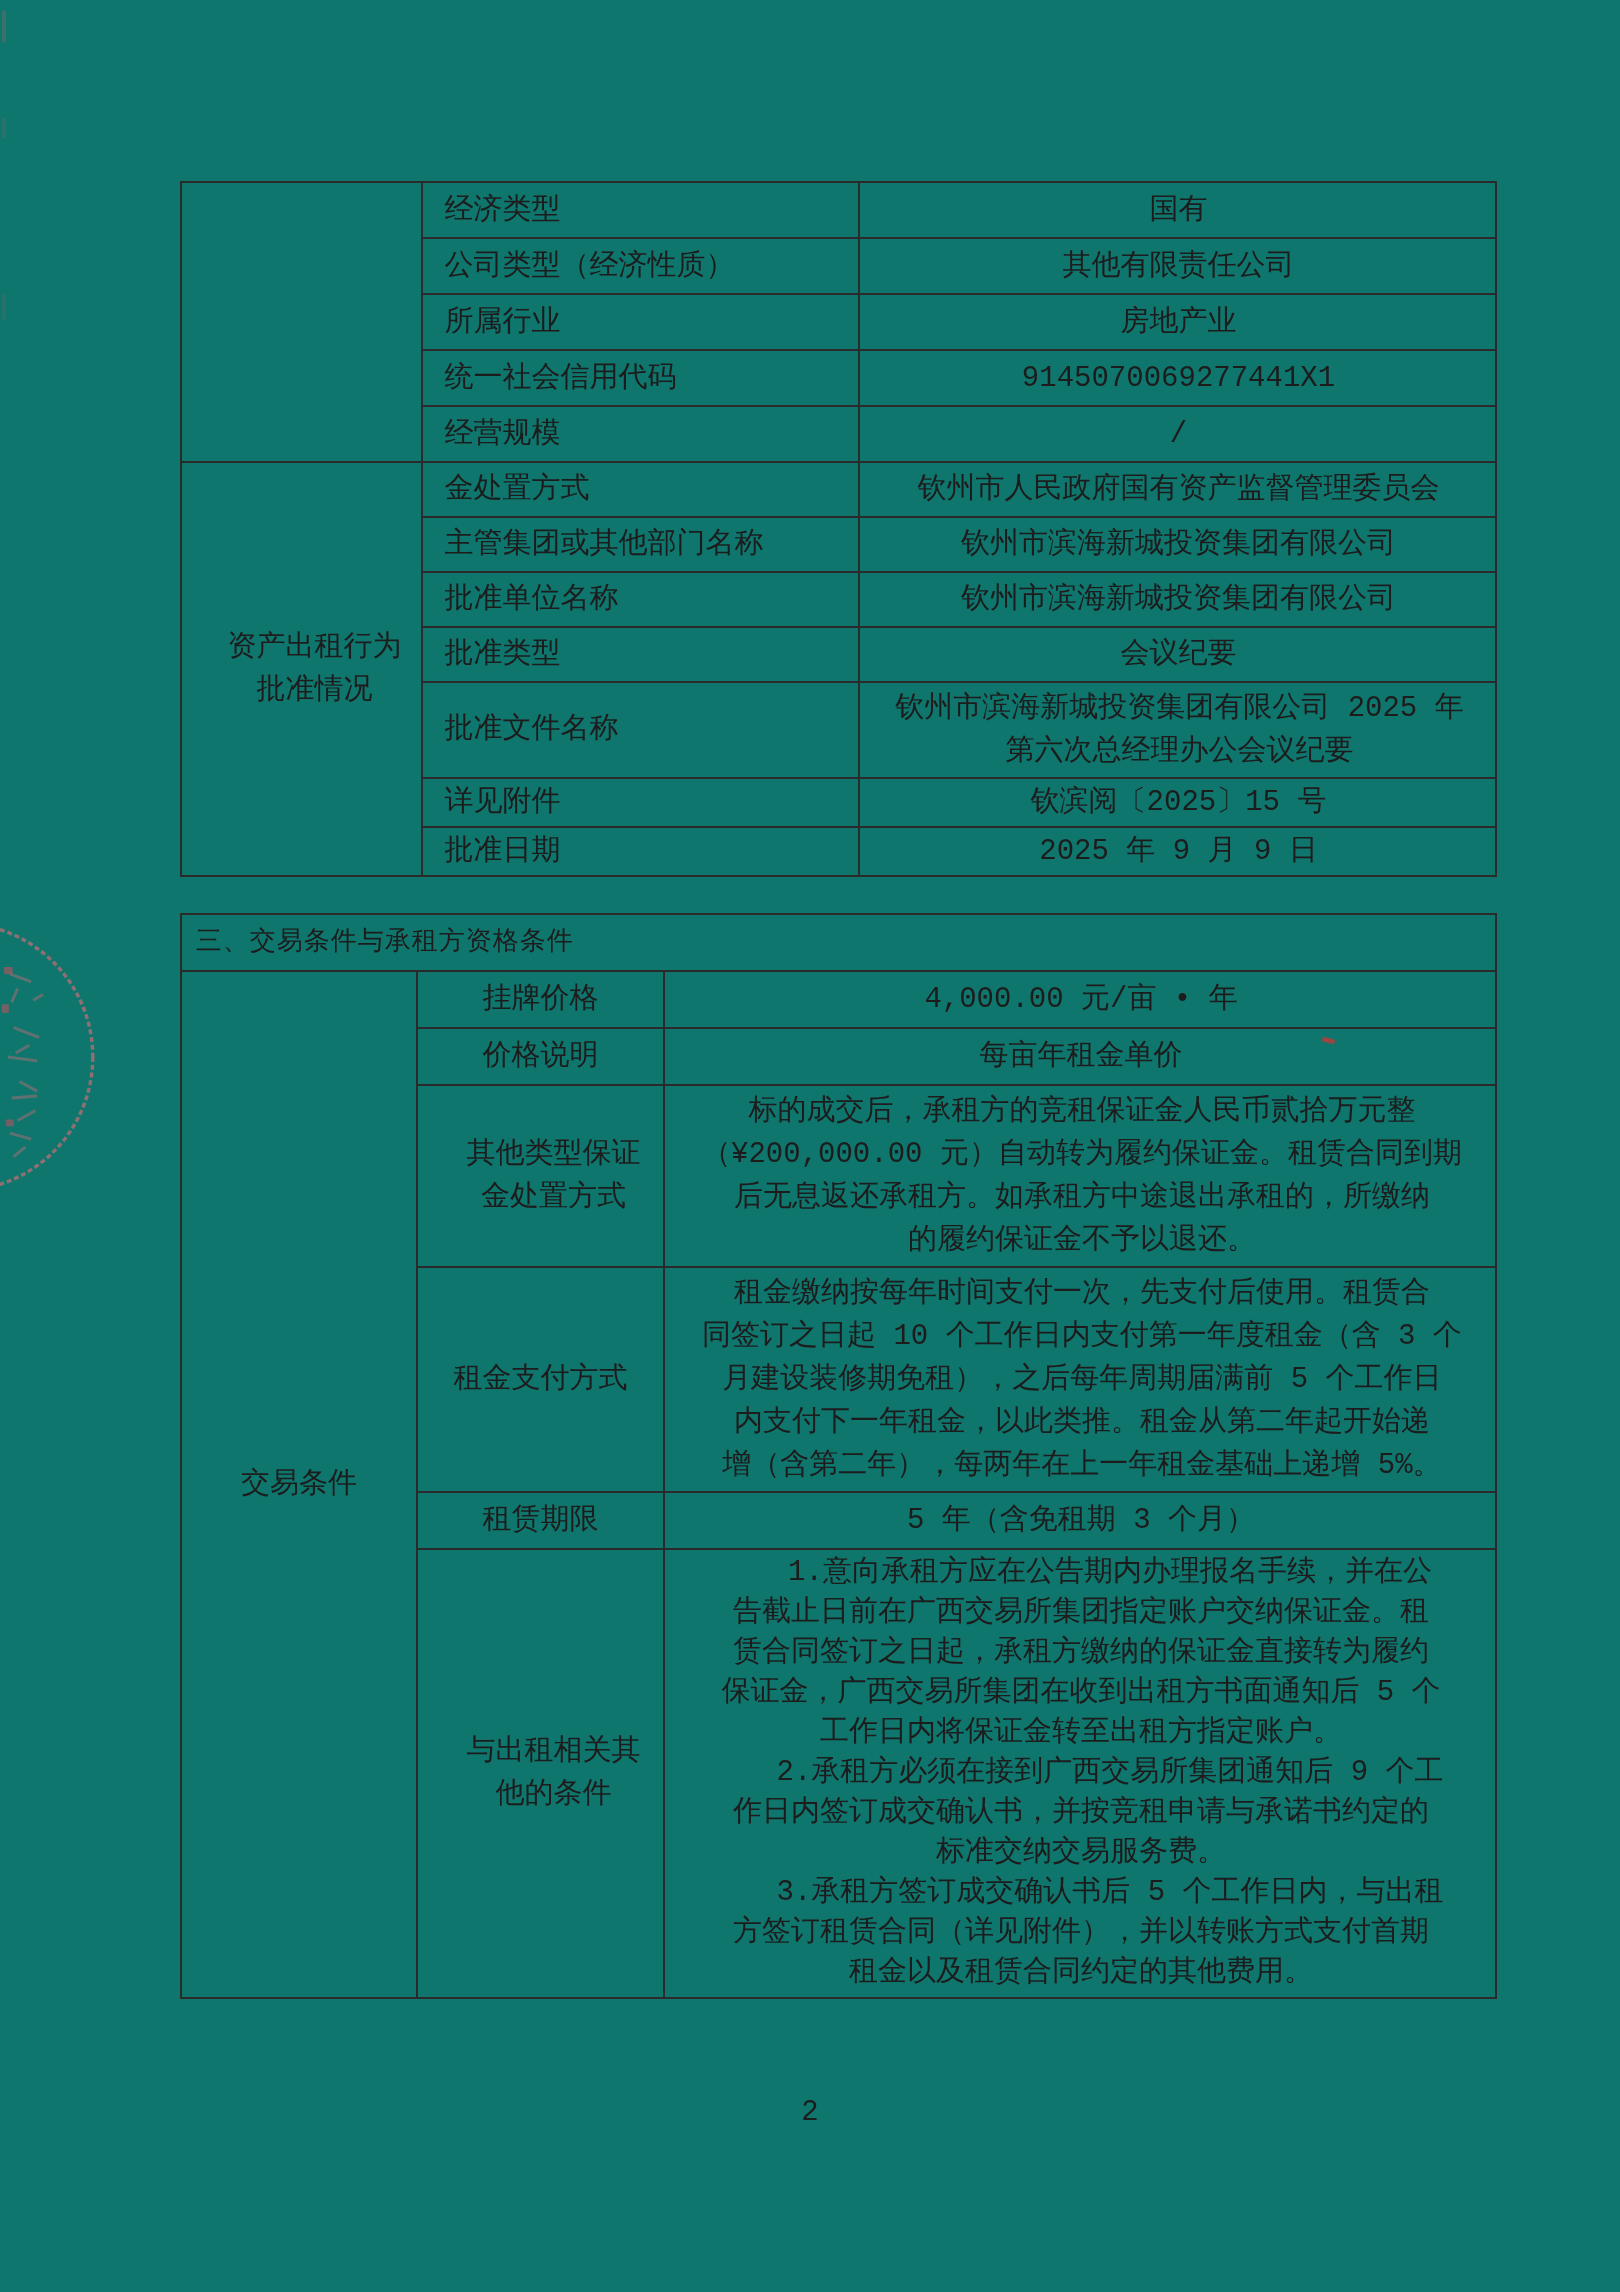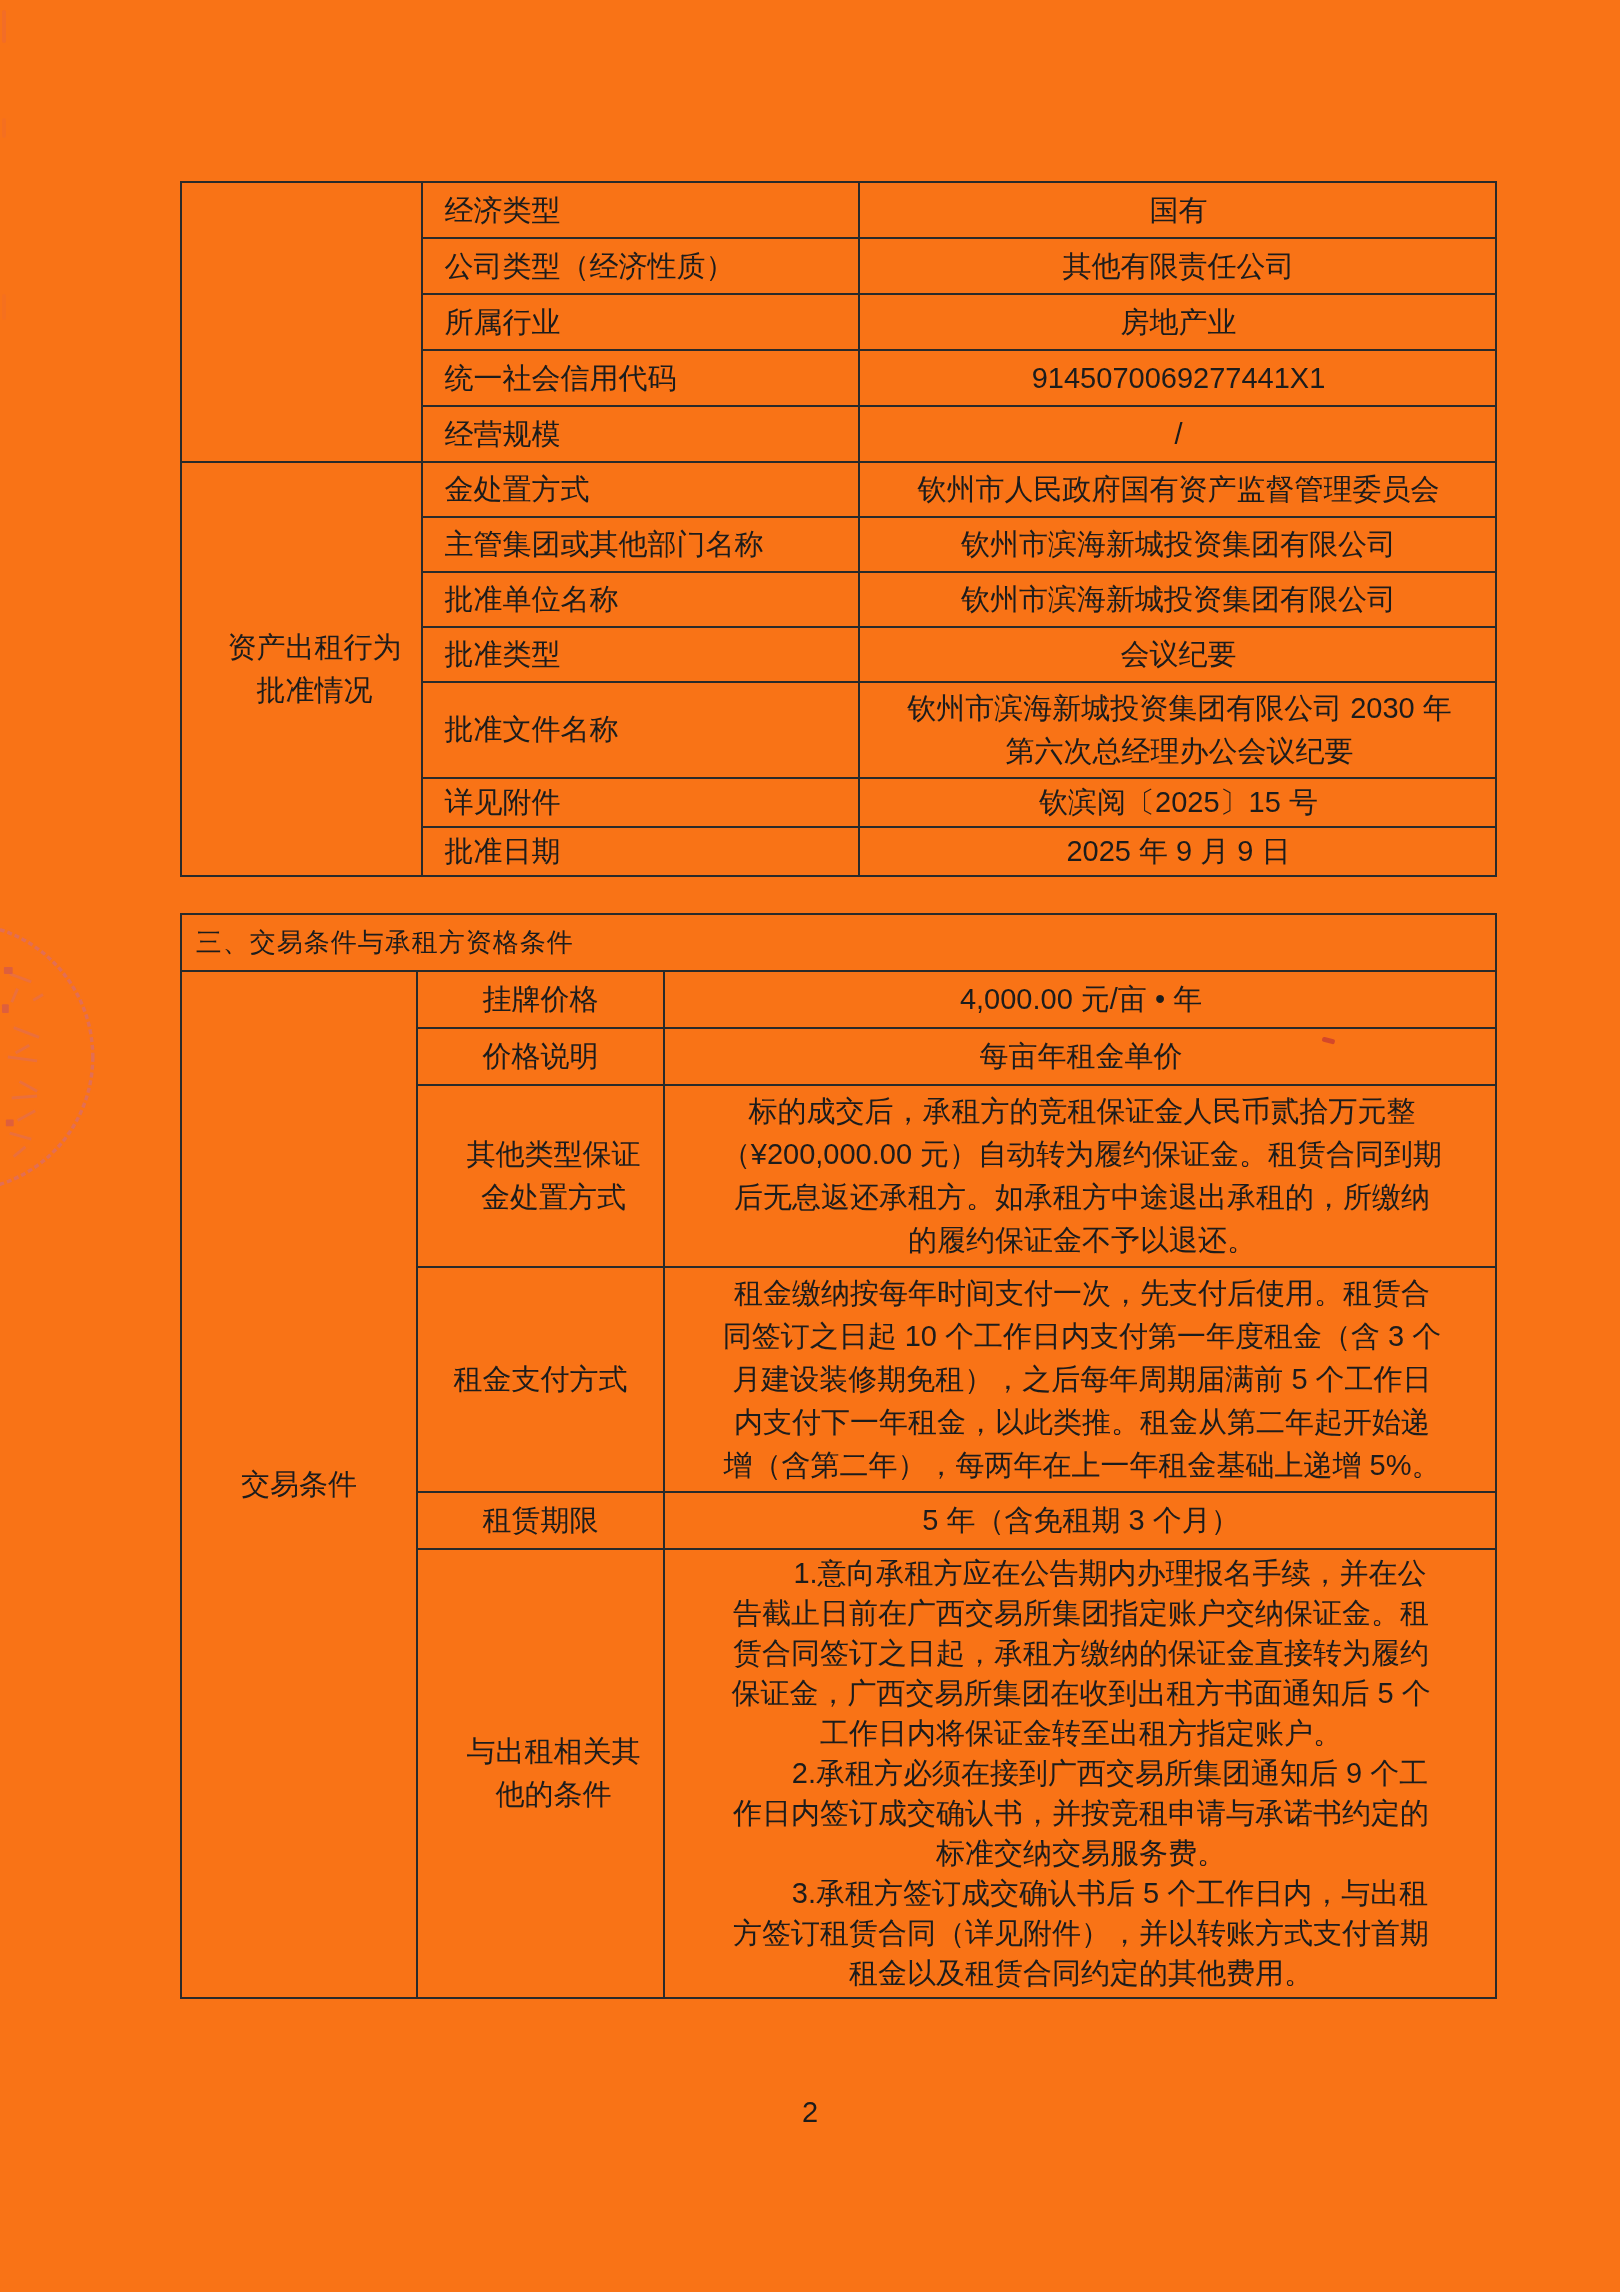--- a/index.html
+++ b/index.html
@@ -1,21 +1,21 @@
 <!DOCTYPE html>
 <html lang="zh"><head>
 <meta charset="utf-8">
 <style>
   html,body{margin:0;padding:0;background:#e8e8e8;}
   .page{
     position:relative;
     width:1620px;height:2293px;
     margin:0 auto;
-    background:#f97316;
-    font-family:Liberation Sans, sans-serif;
+    background:#0f766e;
+    font-family:Liberation Mono, monospace;
     color:#1c1c1c;
     overflow:hidden;
   }
   table{border-collapse:collapse;table-layout:fixed;}
   td{border:2px solid #2a2a2a;vertical-align:middle;font-size:29px;line-height:43px;}
   .t1{position:absolute;left:180px;top:181px;width:1315px;}
   .t2{position:absolute;left:180px;top:913px;width:1315px;}
   .lbl{padding:2px 9.8px 2px 21.6px;text-align:left;}
   .val{padding:2px 13.7px 2px 15.7px;text-align:center;}
   .center{text-align:center;padding:2px 5.9px;}
@@ -100,21 +100,21 @@
     <tr class="r56">
       <td class="lbl">批准单位名称</td>
       <td class="val">钦州市滨海新城投资集团有限公司</td>
     </tr>
     <tr class="r56">
       <td class="lbl">批准类型</td>
       <td class="val">会议纪要</td>
     </tr>
     <tr class="r90">
       <td class="lbl">批准文件名称</td>
-      <td class="val val-ml">钦州市滨海新城投资集团有限公司 2030 年
+      <td class="val val-ml">钦州市滨海新城投资集团有限公司 2025 年
 第六次总经理办公会议纪要</td>
     </tr>
     <tr class="r48">
       <td class="lbl">详见附件</td>
       <td class="val">钦滨阅〔2025〕15 号</td>
     </tr>
     <tr class="r47">
       <td class="lbl">批准日期</td>
       <td class="val">2025 年 9 月 9 日</td>
     </tr>

